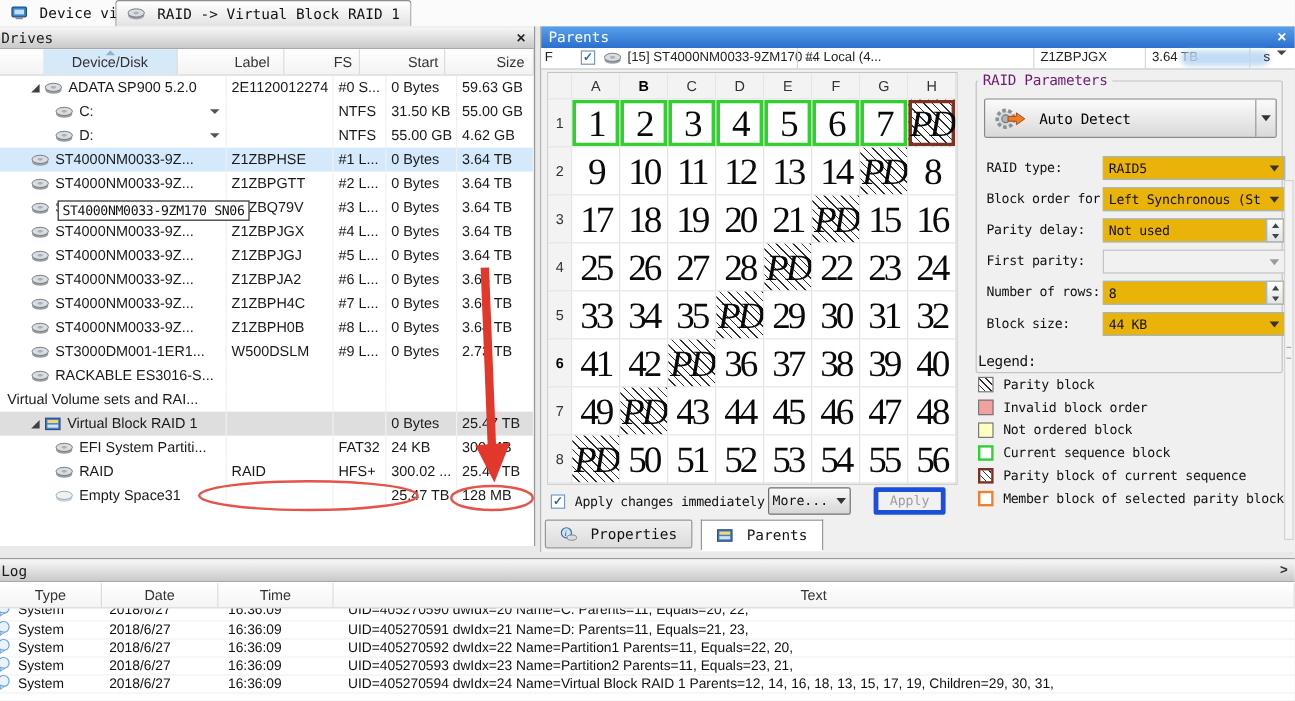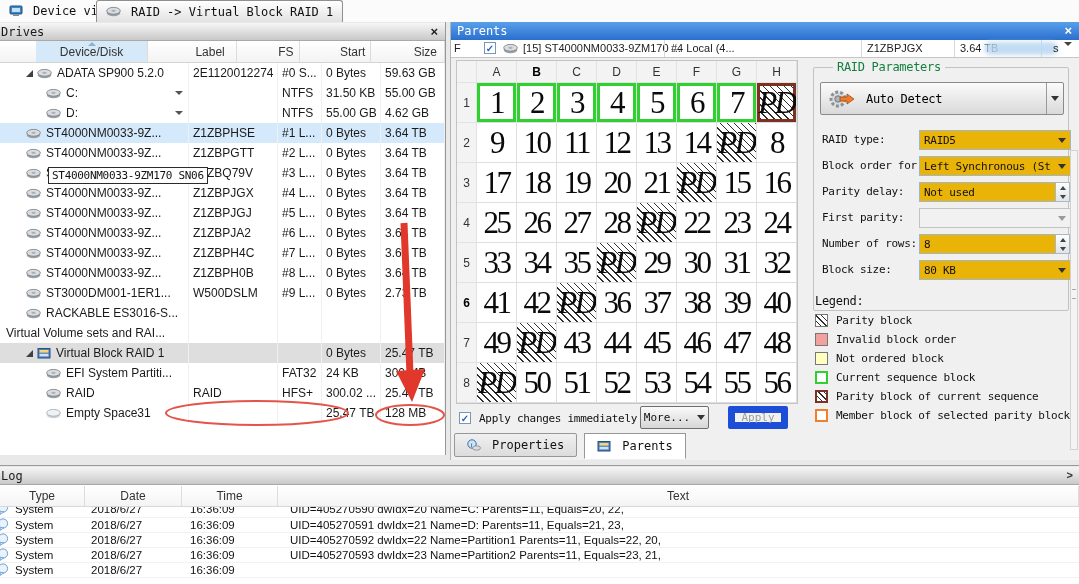--- a/index.html
+++ b/index.html
@@ -79,22 +79,22 @@
   .gcell { border-right:1px solid #dedede; border-bottom:1px solid #dedede; display:flex; align-items:center;
            justify-content:center; font-family:"Liberation Serif",serif; font-size:31px; color:#0a0a0a;
            letter-spacing:-2.5px; overflow:hidden; background:#fff; }
   .gcell.green { box-shadow:inset 0 0 0 3px #2fd02f; }
   .hatch { background-image:repeating-linear-gradient(45deg, transparent 0 4px, #2e2e2e 4px 5px);font-style:italic; }
   .gcell.pdcur { box-shadow:inset 0 0 0 3px #7b3222; }
 
   
   .gbox { position:absolute; left:362px; top:45px; width:256px; height:244px; border:1px solid #c2c2c2;
           border-radius:2px; }
-  .gbox-label { position:absolute; top:-8px; left:19px; background:#f0f0f0; padding:0 4px;
-          font:12px "DejaVu Sans Mono",monospace; letter-spacing:-0.3px; color:#15803d; }
+  .gbox-label { position:absolute; top:-8px; left:1px; background:#f0f0f0; padding:0 4px;
+          font:12px "DejaVu Sans Mono",monospace; letter-spacing:-0.3px; color:#701a75; }
   .autodetect { position:absolute; left:6px; top:14px; width:244px; height:33px; border:1px solid #8a8a8a;
           border-radius:2px; background:linear-gradient(#fbfbfb,#d9d9d9); display:flex; align-items:center; }
   .autodetect .adlabel { font:12px "DejaVu Sans Mono",monospace; letter-spacing:-0.3px; margin-left:6px; }
   .ad-split { position:absolute; right:0; top:0; bottom:0; width:17px; border-left:1px solid #9a9a9a;
           display:flex; align-items:center; justify-content:center; }
   .tri-dn { width:0; height:0; border-left:4px solid transparent; border-right:4px solid transparent;
           border-top:5px solid #333; }
   .prow { position:absolute; left:8px; width:242px; height:20px; }
   .prow .plabel { position:absolute; left:0; top:3px; font:11px "DejaVu Sans Mono",monospace;
           letter-spacing:-0.3px; color:#111; }
@@ -126,21 +126,21 @@
   .sw-parity-current { border:2px solid #7b3222;
           background-image:repeating-linear-gradient(45deg, transparent 0 3px, #2e2e2e 3px 4px); }
   .sw-member { border:2px solid #f08030; }
 
   
   .applyrow { position:absolute; left:8px; top:384px; height:24px; display:flex; align-items:center; }
   .applyrow .alabel { font:11px "DejaVu Sans Mono",monospace; letter-spacing:-0.3px; margin-left:8px; color:#111; }
   .btn-more { position:absolute; left:189px; top:384px; width:69px; height:23px; border:1px solid #6e6e6e;
           border-radius:2px; background:linear-gradient(#fafafa,#d6d6d6); display:flex; align-items:center;
           justify-content:center; gap:7px; font:11px "DejaVu Sans Mono",monospace; color:#111; }
-  .btn-apply { position:absolute; left:277px; top:384px; width:60px; height:23px; border:7px solid #1d4ed8;
+  .btn-apply { position:absolute; left:277px; top:384px; width:60px; height:23px; border:4px solid #1d4ed8;
           border-radius:2px; background:#f1f1f1; display:flex; align-items:center; justify-content:center;
           font:11px "DejaVu Sans Mono",monospace; color:#9d9d9d; }
   .ptabs { position:absolute; left:3px; top:411px; display:flex; gap:7px; }
   .ptab { height:24px; display:flex; align-items:center; gap:6px; padding:0 12px;
           font:12px "DejaVu Sans Mono",monospace; color:#111; }
   .ptab.inactive { background:linear-gradient(#f0f0f0,#dcdcdc); border:1px solid #979797; border-radius:2px; }
   .ptab.active { background:#fff; border:1px solid #979797; border-bottom:1px solid #fff; height:26px; }
 
   
   .vscroll { position:absolute; left:1070px; top:150px; width:8px; height:300px; background:#f4f4f4;
@@ -689,21 +689,21 @@
                 </div>
                 <div>
                   <span class="tri-dn-s"></span>
                 </div>
               </span>
             </div>
           </div>
           <div class="prow" style="top: 192px;">
             <span class="plabel">Block size:</span>
             <div class="ctrl">
-              <span>80 KB</span>
+              <span>44 KB</span>
               <span class="arrbox">
                 <span class="tri-dn"></span>
               </span>
             </div>
           </div>
         </div>
     </div>
 
     <div class="legend">
       <div class="leg-title">Legend:</div>
@@ -855,20 +855,21 @@
           <div class="lin">
             <div class="lc lc-type">
               <span class="lico"><svg width="12" height="13">
                   <circle cx="6" cy="5.5" r="4.6" fill="#eaf2fc" stroke="#6a9fd8"></circle>
                   <path d="M4 9.5 L3 12.5 L7 9.8 Z" fill="#eaf2fc" stroke="#6a9fd8" stroke-width="0.8"></path>
                 </svg></span>
               <span>System</span>
             </div>
             <div class="lc lc-date">2018/6/27</div>
             <div class="lc lc-time">16:36:09</div>
+            <div class="lc lc-text">UID=405270594 dwIdx=24 Name=Virtual Block RAID 1  Parents=12, 14, 16, 18, 13, 15, 17, 19,   Children=29, 30, 31,</div>
           </div>
         </div>
       </div>
   </div>
 
   <svg class="annot" width="1079" height="584">
     <line x1="404" y1="223" x2="410" y2="374" stroke="#e2372b" stroke-width="7"></line>
     <polygon points="396,371 425,369 412,402" fill="#e2372b"></polygon>
     <ellipse cx="257" cy="413" rx="91" ry="12" fill="none" stroke="#e4544a" stroke-width="2"></ellipse>
     <ellipse cx="410" cy="415" rx="34" ry="10" fill="none" stroke="#e4544a" stroke-width="2"></ellipse>

